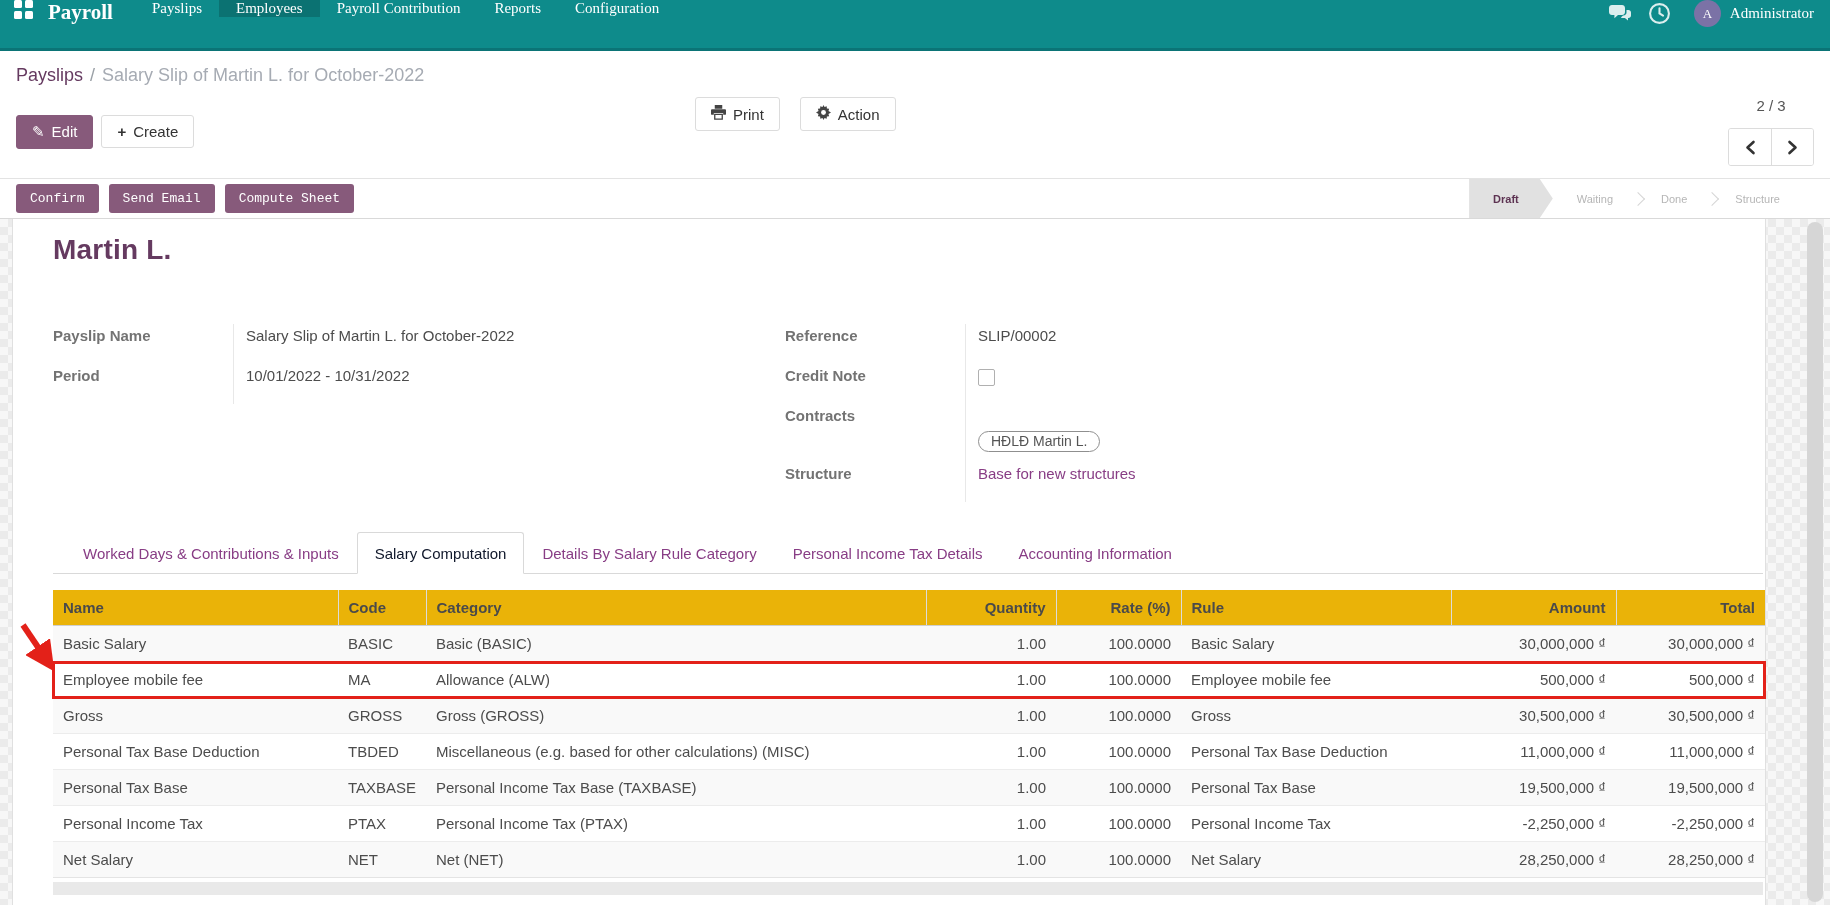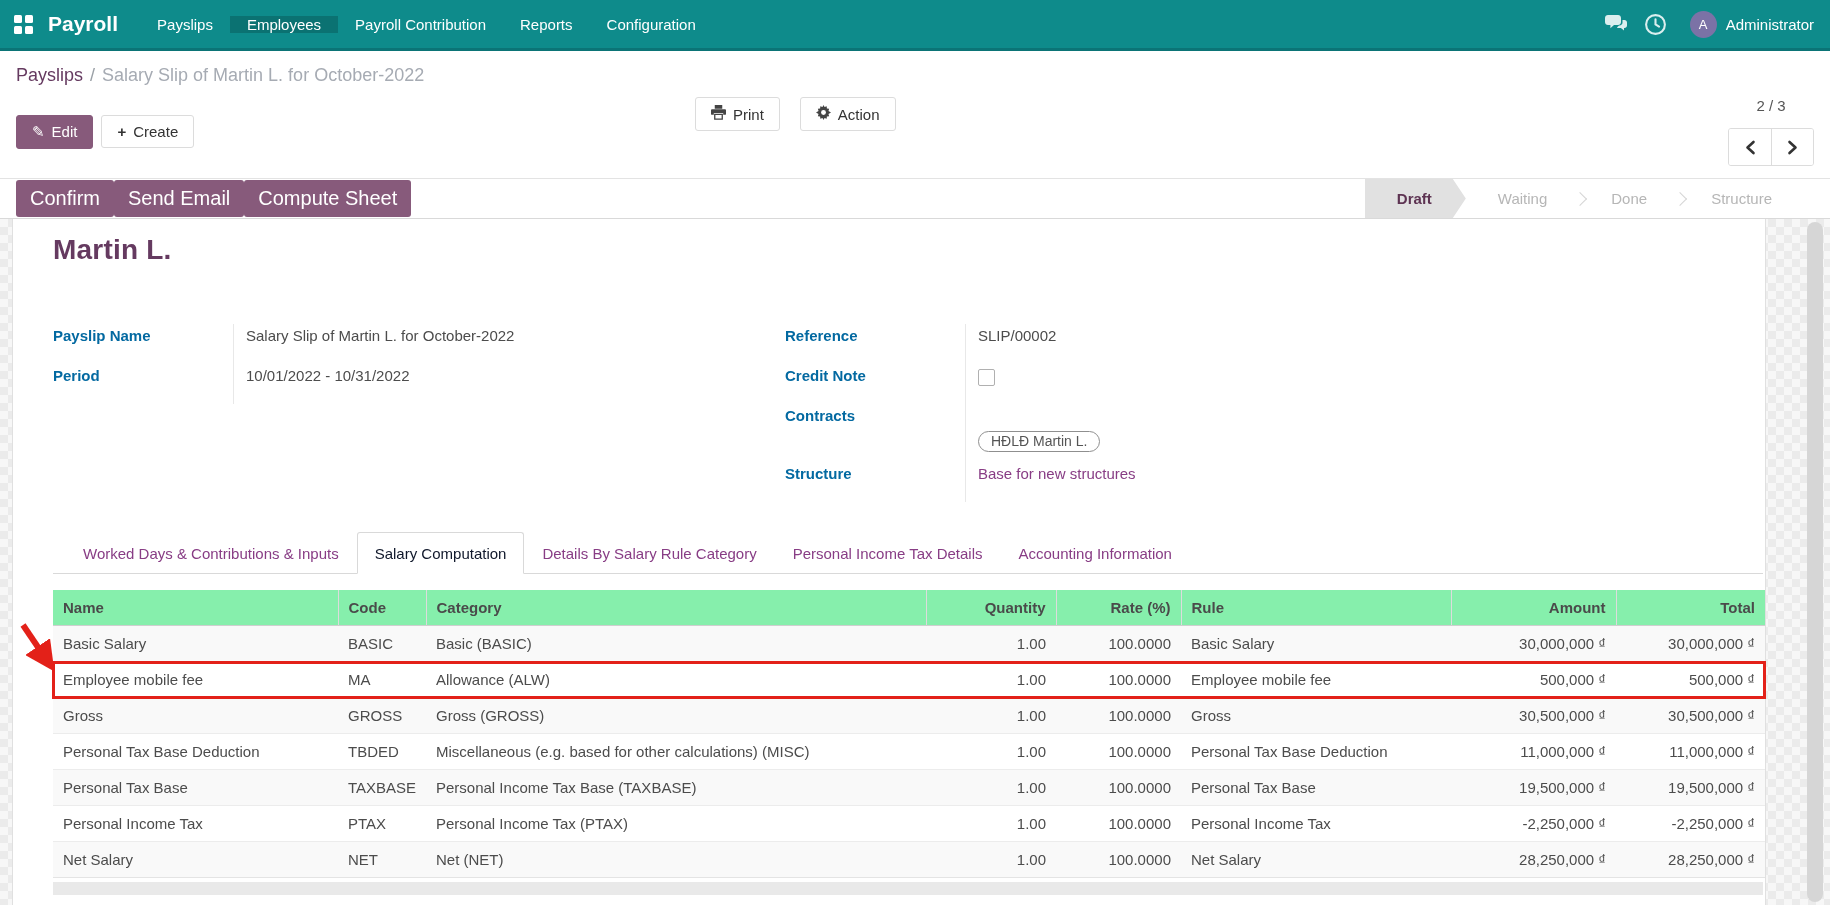--- a/index.html
+++ b/index.html
@@ -7,21 +7,21 @@
     --link:#883d85; --heading:#653a60; --red:#e32119;
   }
   *{box-sizing:border-box; margin:0; padding:0;}
   body{
     width:1830px; height:905px; overflow:hidden; position:relative;
     font-family:"Liberation Sans", sans-serif; color:#4c4c4c; background:#fff;
     display:flex; flex-direction:column; font-size:15px;
   }
   
   .navbar{height:51px; background:var(--teal); border-bottom:3px solid var(--teal-dark);
-    display:flex; align-items:center; color:#fff; flex-shrink:0;}
+    display:flex; align-items:flex-start; color:#fff; flex-shrink:0;font-family:Liberation Serif, serif;}
   .apps-btn{width:46px; display:flex; align-items:center; justify-content:center; cursor:pointer;}
   .grid2{display:grid; grid-template-columns:8px 8px; grid-gap:3px;}
   .grid2 span{width:8px; height:8px; background:#fff; border-radius:1.5px; display:block;}
   .brand{font-size:21px; font-weight:bold; display:flex; align-items:center; padding:0 22px 0 2px; cursor:pointer;}
   .nav-item{display:flex; align-items:center; padding:0 17px; font-size:15px; cursor:pointer; white-space:nowrap;}
   .nav-item.active{background:rgba(0,0,0,.18);}
   .navbar-right{margin-left:auto; display:flex; align-items:center; padding-right:16px;}
   .sys-icon{width:40px; display:flex; align-items:center; justify-content:center; cursor:pointer;}
   .avatar{width:27px; height:27px; border-radius:50%; background:#7b72a6; color:#fff;
     display:flex; align-items:center; justify-content:center; font-size:13px; margin:0 9px 0 14px; cursor:pointer;}
@@ -41,24 +41,24 @@
   .center-buttons{position:absolute; left:695px; top:8px; display:flex; gap:12px;}
   .pager{margin-left:auto; display:flex; align-items:center; gap:14px; color:#555;flex-direction:column;}
   .pager-buttons{display:flex; border:1px solid #dcdcdc; border-radius:3px; overflow:hidden;}
   .pager-btn{width:42px; height:36px; display:flex; align-items:center; justify-content:center;
     background:#fff; border:none; cursor:pointer;}
   .pager-btn + .pager-btn{border-left:1px solid #dcdcdc;}
   .icon-glyph{font-style:normal;}
   
   .statusbar{height:41px; border-top:1px solid #e3e3e3; border-bottom:1px solid #d9d9d9;
     display:flex; align-items:center; padding-left:16px; flex-shrink:0; background:#fff;}
-  .sb-btn{background:var(--purple); color:#fff; border:none; font-size:20px; padding:7px 14px;
-    border-radius:3px; cursor:pointer; font-family:Liberation Sans, sans-serif;}
+  .sb-btn{background:var(--purple); color:#fff; border:none; font-size:13px; padding:7px 14px;
+    border-radius:3px; margin-right:10px; cursor:pointer; font-family:Liberation Mono, monospace;}
   .steps{margin-left:auto; display:flex; align-items:stretch; height:100%; padding-right:26px;}
-  .step{display:flex; align-items:center; padding:0 32px; font-size:15px; color:#b6b6b6;
+  .step{display:flex; align-items:center; padding:0 24px; font-size:11px; color:#b6b6b6;
     position:relative; cursor:pointer;}
   .step.active{background:#e1e1e1; color:#5d3352; font-weight:bold; padding-right:34px;
     clip-path:polygon(0 0, calc(100% - 13px) 0, 100% 50%, calc(100% - 13px) 100%, 0 100%);}
   .step.sep::before{content:''; position:absolute; left:-4px; top:50%; width:9px; height:9px;
     border-top:1px solid #d5d5d5; border-right:1px solid #d5d5d5;
     transform:translateY(-50%) rotate(45deg);}
   
   .main{flex:1; position:relative; overflow:hidden;
     background-color:#f7f7f7;
     background-image:
@@ -68,35 +68,35 @@
   .sheet{position:absolute; left:12px; right:64px; top:0; bottom:0; background:#fff;
     border-left:1px solid #e0e0e0; border-right:1px solid #e0e0e0; padding:0 2px 12px 40px;}
   .scroll-thumb{position:absolute; right:7px; top:3px; bottom:3px; width:16px;
     background:#d6d6d6; border-radius:8px; cursor:grab;}
   .record-title{font-size:28px; font-weight:bold; color:var(--heading); margin:15px 0 58px; letter-spacing:.2px;}
   
   .field-grid{display:flex;}
   .col-left{width:680px; flex-shrink:0;}
   .col-right{flex:1; margin-left:52px; max-width:700px;}
   .field-row{display:flex; min-height:40px; align-items:stretch;}
-  .field-label{width:180px; font-weight:bold; color:#0369a1; padding-top:3px; flex-shrink:0;}
+  .field-label{width:180px; font-weight:bold; color:#737373; padding-top:3px; flex-shrink:0;}
   .field-value{flex:1; border-left:1px solid #e8e8e8; padding:3px 0 10px 12px; color:#4c4c4c;}
   .checkbox{width:17px; height:17px; border:1px solid #b0b0b0; border-radius:2px; background:#fff; margin-top:2px;}
   .tag{display:inline-block; border:1px solid #8f8f8f; border-radius:15px; padding:1px 12px 2px;
     font-size:14px; color:#555; cursor:pointer;margin-top:24px;}
   .link{color:var(--link); cursor:pointer;}
   
   .tabs{display:flex; border-bottom:1px solid #d9d9d9; margin-top:30px; padding-left:12px;}
   .tab{padding:12px 17px 11px; color:var(--link); cursor:pointer; border:1px solid transparent;
     margin-bottom:-1px; white-space:nowrap;text-align:right;}
   .tab.active{background:#fff; border-color:#d9d9d9 #d9d9d9 #fff; border-radius:3px 3px 0 0; color:#0f172a;}
   
   .tab-content{padding-top:16px; position:relative;}
   table{width:100%; border-collapse:collapse; table-layout:fixed; font-size:15px;}
-  thead th{background:#86efac; font-weight:bold; text-align:left; padding:9px 10px;
+  thead th{background:#eab308; font-weight:bold; text-align:left; padding:9px 10px;
     border-bottom:1px solid #cfcfcf; color:#4a4a4a; overflow:hidden; white-space:nowrap;}
   thead th + th{border-left:1px solid #dcdcdc;}
   tbody td{padding:9px 10px; border-top:1px solid #ececec; overflow:hidden; white-space:nowrap;}
   tbody tr:first-child td{border-top:none;}
   tbody tr:nth-child(odd){background:#f9f9f9;}
   tbody tr:last-child td{border-bottom:1px solid #e4e4e4;}
   th.num, td.num{text-align:right;}
   tr.highlighted{outline:3px solid var(--red); outline-offset:-2px;}
   .table-footer{height:13px; background:#e9e9e9; margin-top:4px;}
   .red-arrow{position:absolute; left:-38px; top:44px; width:46px; height:58px; pointer-events:none;}

